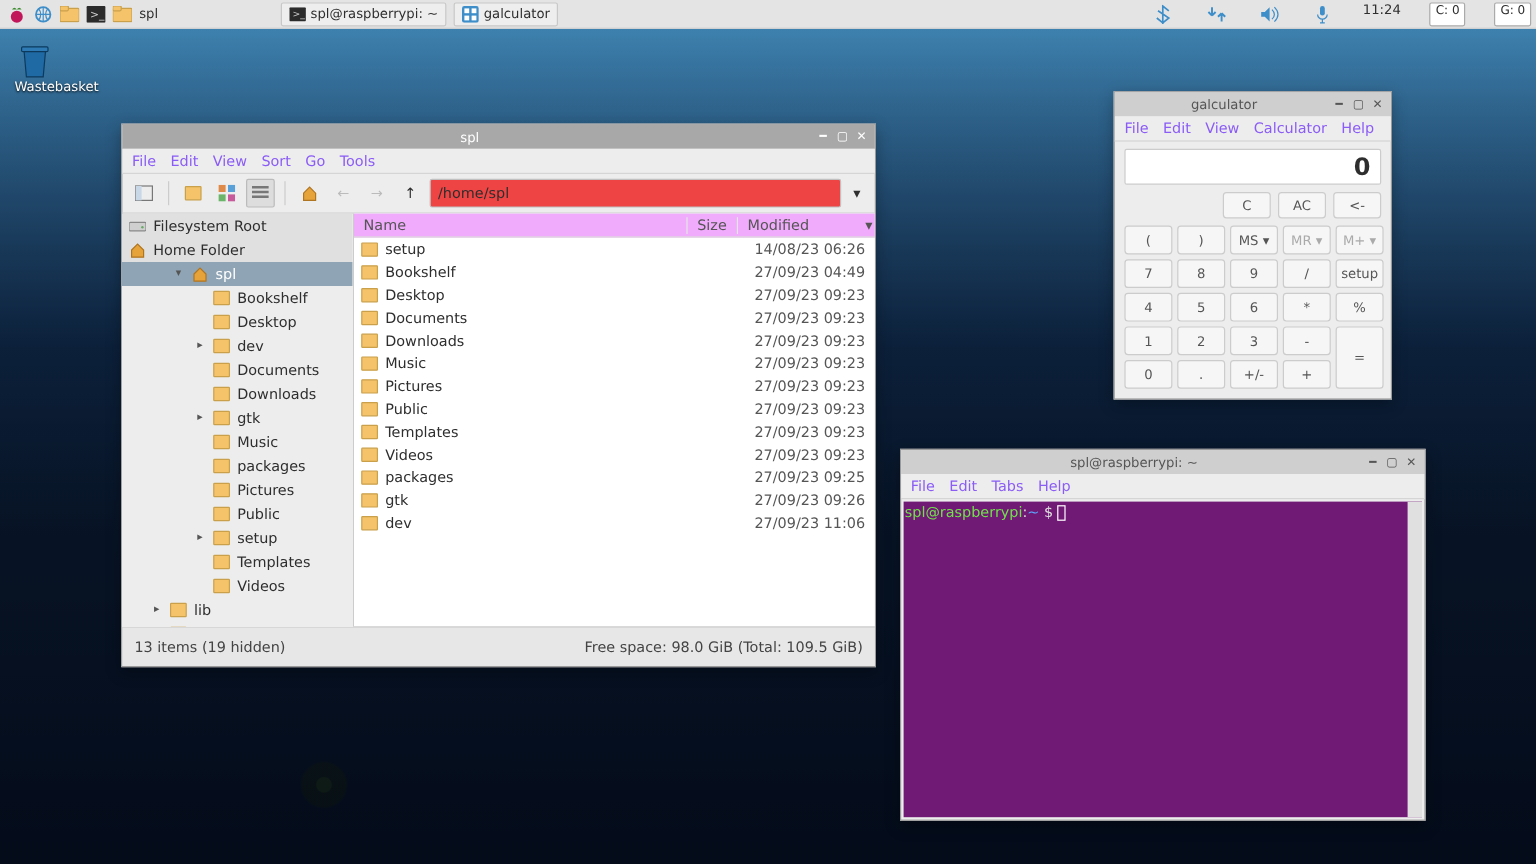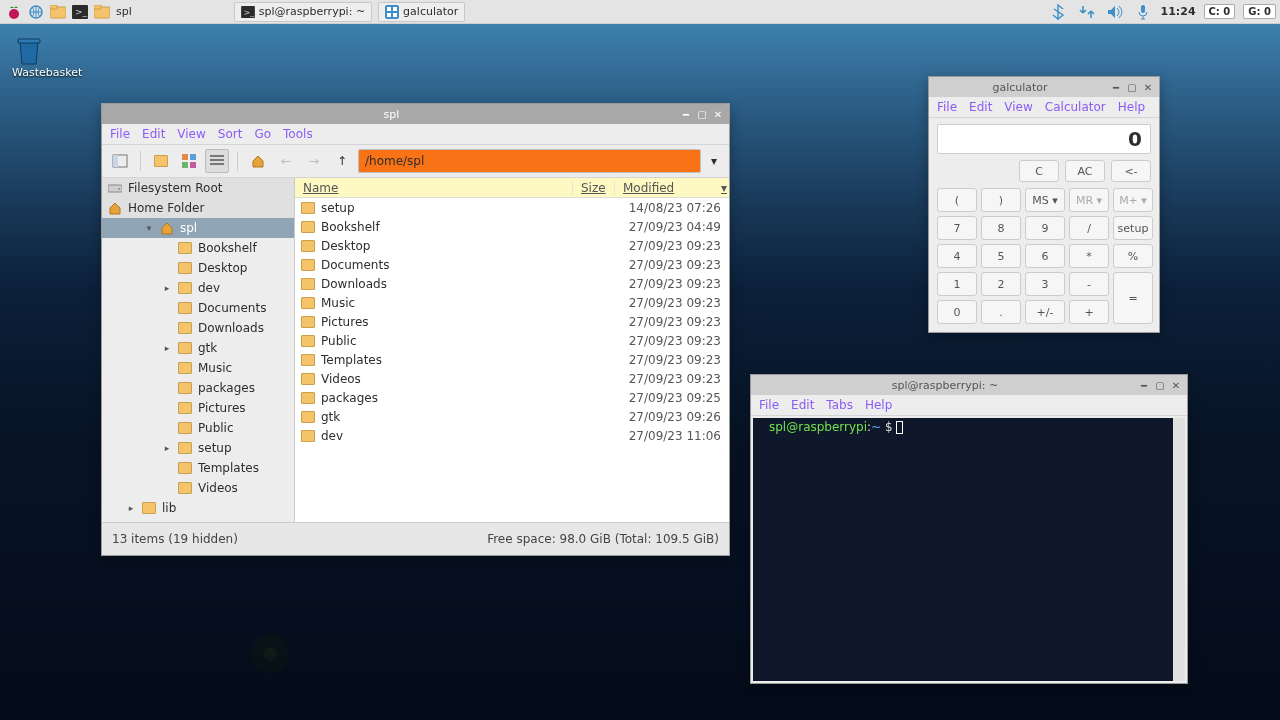--- a/index.html
+++ b/index.html
@@ -2,21 +2,21 @@
 <html><head>
 <meta charset="utf-8">
 <style>
 * { box-sizing: border-box; margin: 0; padding: 0; font-family: "DejaVu Sans", "Liberation Sans", sans-serif; }
 html, body { width: 1280px; height: 720px; overflow: hidden; }
 body { background: linear-gradient(180deg,#6fb5d8 0%, #1b3f63 40%, #0b1e3a 100%); position: relative; color:#2e2e2e; font-size:12px; }
 
 
 #taskbar { position:absolute; top:0; left:0; right:0; height:24px; background:#e4e4e4; display:flex; align-items:center; padding:0 4px; border-bottom:1px solid #cfcfcf; z-index:100; }
 #taskbar .tb-left { display:flex; align-items:center; gap:2px; }
-#taskbar .tb-right { display:flex; align-items:center; gap:8px; margin-left:auto;font-weight:bold; }
+#taskbar .tb-right { display:flex; gap:24px; margin-left:auto; }
 .tb-icon { width:20px; height:20px; display:flex; align-items:center; justify-content:center; border-radius:2px; }
 .tb-app { display:flex; align-items:center; gap:4px; padding:2px 6px; height:20px; border:1px solid #c8c8c8; background:#eee; border-radius:2px; margin:0 2px; font-size:11px; }
 .tray-box { border:1px solid #aaa; padding:1px 4px; font-size:10px; background:#fff; border-radius:2px; min-width:28px; text-align:center;}
 .clock { font-size:11px; }
 
 
 .desk-icon { position:absolute; width:70px; text-align:left; color:#fff; font-size:11px; text-shadow:0 1px 2px #000; }
 .desk-icon .glyph { font-size:28px; line-height:32px; }
 
 
@@ -25,34 +25,34 @@
 .titlebar .title { flex:1; text-align:center; }
 .titlebar .win-btn { width:14px; height:14px; margin-left:2px; display:flex; align-items:center; justify-content:center; font-size:10px; color:#fff; }
 .menubar { display:flex; gap:12px; padding:3px 8px; background:#ededed; border-bottom:1px solid #d5d5d5; font-size:12px; }
 .menubar span { color:#8b5cf6; }
 
 
 #fm-toolbar { display:flex; align-items:center; gap:4px; padding:4px 6px; border-bottom:1px solid #d5d5d5; }
 .tool-btn { width:24px; height:24px; display:flex; align-items:center; justify-content:center; border:1px solid transparent; border-radius:2px; }
 .tool-btn.pressed { border:1px solid #bbb; background:#ddd; }
 .tool-sep { width:1px; height:20px; background:#ccc; margin:0 4px; }
-#fm-path { flex:1; height:24px; border:1px solid #c0c0c0; background:#f97316; padding:0 6px; display:flex; align-items:center; gap:6px; border-radius:2px; font-size:12px;}
+#fm-path { flex:1; height:24px; border:1px solid #c0c0c0; background:#ef4444; padding:0 6px; display:flex; align-items:center; gap:6px; border-radius:2px; font-size:12px;}
 #fm-path-dd { width:18px; text-align:center; }
 
 #fm-body { flex:1; display:flex; min-height:0; }
 #fm-sidebar { width:193px; border-right:1px solid #ccc; overflow:auto; background:#ededed; }
 .side-row { display:flex; align-items:center; gap:6px; padding:3px 6px; font-size:12px; white-space:nowrap; }
 .side-row.header { background:#e0e0e0; }
 .side-row.selected { background:#8fa4b5; color:#fff; }
 .side-indent { display:inline-block; }
 .expander { width:10px; display:inline-block; text-align:center; font-size:9px; color:#555;}
 .side-icon { width:14px; height:14px; display:inline-flex; align-items:center; justify-content:center; }
 
 #fm-list { flex:1; display:flex; flex-direction:column; background:#fff;}
-#fm-list-head { display:flex; align-items:center; height:20px; border-bottom:1px solid #ddd; font-size:12px; color:#555; background:#fef9c3;text-decoration:underline; }
+#fm-list-head { display:flex; align-items:center; height:20px; border-bottom:1px solid #ddd; font-size:12px; color:#555; background:#f0abfc; }
 #fm-list-head .col { padding:0 8px; border-right:1px solid #e4e4e4; }
 #fm-list-rows { flex:1; overflow:auto; }
 .fm-row { display:flex; align-items:center; height:19px; font-size:12px; padding-left:6px; }
 .fm-row .c-name { flex:1; display:flex; align-items:center; gap:6px;}
 .fm-row .c-size { width:42px; text-align:right; padding-right:8px; color:#555;}
 .fm-row .c-mod  { width:112px; text-align:right; padding-right:8px; color:#555;}
 .folder-icon { width:14px; height:12px; background:#f5c36a; border:1px solid #caa04a; border-radius:1px; display:inline-block; }
 
 #fm-status { height:20px; border-top:1px solid #ccc; display:flex; align-items:center; padding:16px 10px; font-size:12px; background:#e7e7e7; color:#444;}
 #fm-status .right { margin-left:auto; }
@@ -60,21 +60,21 @@
 
 #calc-display { margin:6px 8px 4px 8px; height:30px; background:#fff; border:1px solid #ccc; display:flex; align-items:center; justify-content:flex-end; padding:0 8px; font-size:20px; font-weight:bold; border-radius:2px;}
 #calc-top { display:flex; justify-content:flex-end; gap:6px; padding:2px 8px 6px 8px;}
 #calc-grid { display:grid; grid-template-columns: repeat(5, 40px); grid-auto-rows:24px; gap:4px; padding:0 8px 8px 8px; }
 .calc-btn { border:1px solid #ccc; background:#f6f6f6; border-radius:3px; display:flex; align-items:center; justify-content:center; font-size:11px; color:#555; }
 .calc-btn.wide2 { grid-row: span 2; }
 .calc-btn.dim { color:#aaa; }
 .calc-top-btn { width:40px; height:22px; border:1px solid #ccc; background:#f6f6f6; border-radius:3px; display:flex; align-items:center; justify-content:center; font-size:11px; color:#555; }
 
 
-#term-body { flex:1; background:#0f172a; color:#dedede; font-family:"DejaVu Sans Mono", monospace; font-size:12px; padding:2px 16px; overflow:hidden; position:relative; white-space:pre; margin:2px;}
+#term-body { flex:1; background:#701a75; color:#dedede; font-family:"DejaVu Sans Mono", monospace; font-size:12px; padding:2px 1px; overflow:hidden; position:relative; white-space:pre; margin:2px;}
 #term-body .scroll { position:absolute; right:0; top:0; bottom:0; width:12px; background:#e0e0e0; }
 .ps-user { color:#6fe24a; }
 .ps-path { color:#5da8ff; }
 .cursor { display:inline-block; width:7px; height:13px; border:1px solid #fff; vertical-align:middle; }
 
 
 #scenery { position:absolute; inset:24px 0 0 0; pointer-events:none;
   background:
     radial-gradient(circle at 270px 630px, rgba(255,200,80,.9) 0 6px, rgba(255,160,40,.4) 7px 18px, transparent 20px),
     linear-gradient(180deg, rgba(80,150,190,.6), rgba(10,25,50,.7) 60%);
@@ -395,21 +395,21 @@
         <div class="col" style="width:98px; border-right:none">Modified</div>
         <div class="col" style="width:14px; border:none">▾</div>
       </div>
       <div id="fm-list-rows">
           <div class="fm-row">
             <span class="c-name">
               <span class="folder-icon"></span>
               <span>setup</span>
             </span>
             <span class="c-size"></span>
-            <span class="c-mod">14/08/23 07:26</span>
+            <span class="c-mod">14/08/23 06:26</span>
           </div>
           <div class="fm-row">
             <span class="c-name">
               <span class="folder-icon"></span>
               <span>Bookshelf</span>
             </span>
             <span class="c-size"></span>
             <span class="c-mod">27/09/23 04:49</span>
           </div>
           <div class="fm-row">

